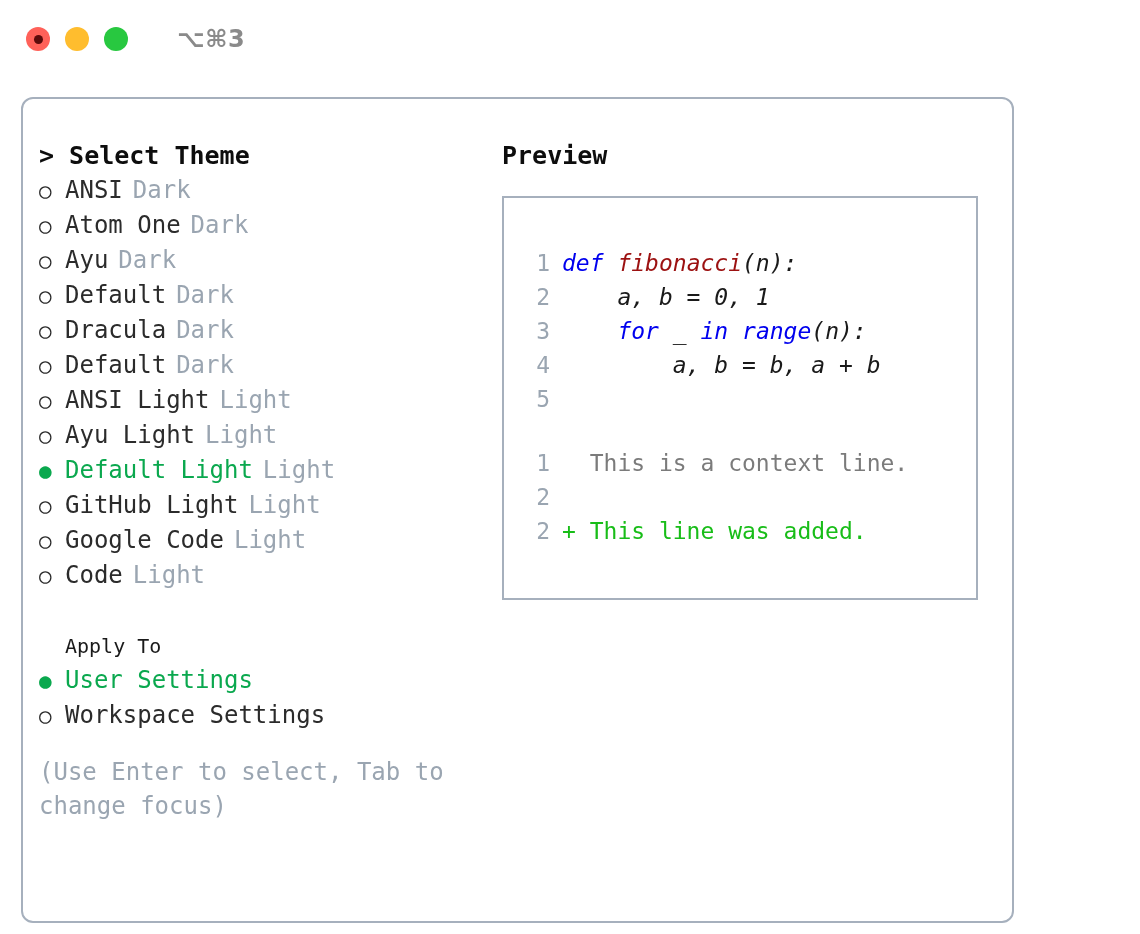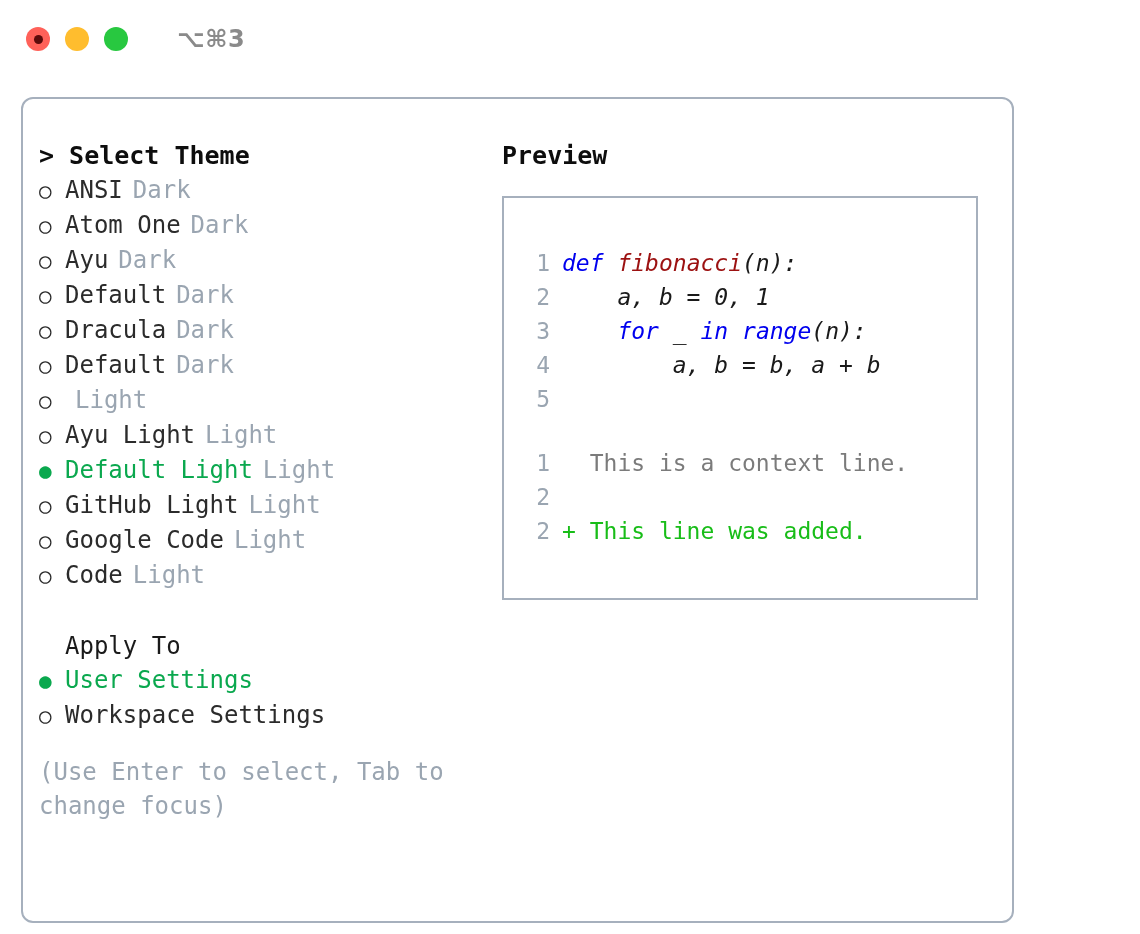--- a/index.html
+++ b/index.html
@@ -118,21 +118,21 @@
   .opt.selected .marker { color: #0aa84e; font-size: 21px; }
   .opt.selected .opt-label { color: #0aa84e; }
   .opt-label { color: #2b2b2b; }
   .opt-tag {
     color: #9aa5b1;
     margin-left: 10px;
     text-align: right;
   }
 
   .apply-title {
-    font-size: 24px;
+    font-size: 20px;
     line-height: 34px;
     color: #1a1a1a;
     padding-left: 26px;
     white-space: pre;
   }
 
   .spacer-lg { height: 36px; }
   .spacer-sm { height: 22px; }
 
   .hint {
@@ -211,21 +211,21 @@
 
     <div class="left-col">
       <div class="section-title">&gt; Select Theme</div>
       <ul class="opt-list" id="theme-list">
           <li class="opt"><span class="marker">○</span><span class="opt-label">ANSI</span><span class="opt-tag">Dark</span></li>
           <li class="opt"><span class="marker">○</span><span class="opt-label">Atom One</span><span class="opt-tag">Dark</span></li>
           <li class="opt"><span class="marker">○</span><span class="opt-label">Ayu</span><span class="opt-tag">Dark</span></li>
           <li class="opt"><span class="marker">○</span><span class="opt-label">Default</span><span class="opt-tag">Dark</span></li>
           <li class="opt"><span class="marker">○</span><span class="opt-label">Dracula</span><span class="opt-tag">Dark</span></li>
           <li class="opt"><span class="marker">○</span><span class="opt-label">Default</span><span class="opt-tag">Dark</span></li>
-          <li class="opt"><span class="marker">○</span><span class="opt-tag">Light</span></li>
+          <li class="opt"><span class="marker">○</span><span class="opt-label">ANSI Light</span><span class="opt-tag">Light</span></li>
           <li class="opt"><span class="marker">○</span><span class="opt-label">Ayu Light</span><span class="opt-tag">Light</span></li>
           <li class="opt selected"><span class="marker">●</span><span class="opt-label">Default Light</span><span class="opt-tag">Light</span></li>
           <li class="opt"><span class="marker">○</span><span class="opt-label">GitHub Light</span><span class="opt-tag">Light</span></li>
           <li class="opt"><span class="marker">○</span><span class="opt-label">Google Code</span><span class="opt-tag">Light</span></li>
           <li class="opt"><span class="marker">○</span><span class="opt-label">Code</span><span class="opt-tag">Light</span></li>
         </ul>
 
       <div class="spacer-lg"></div>
 
       <div class="apply-title">Apply To</div>

